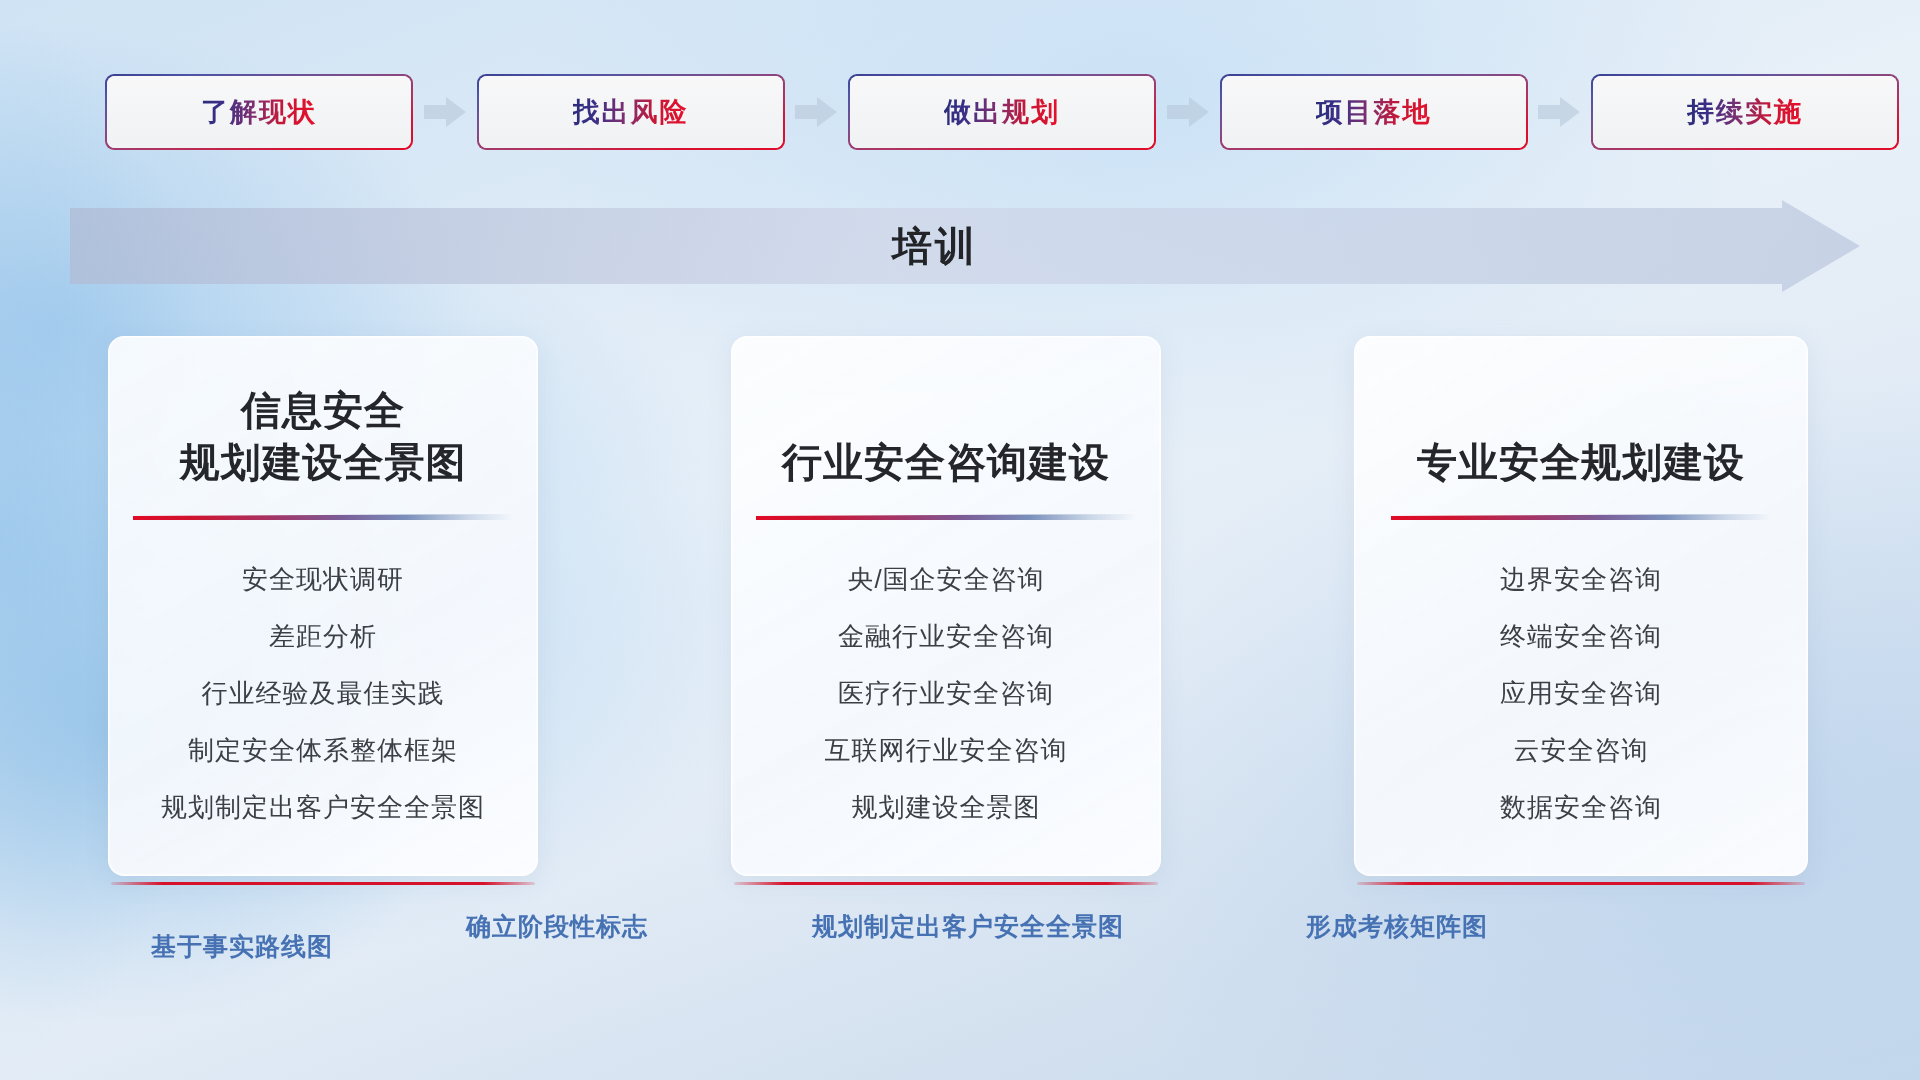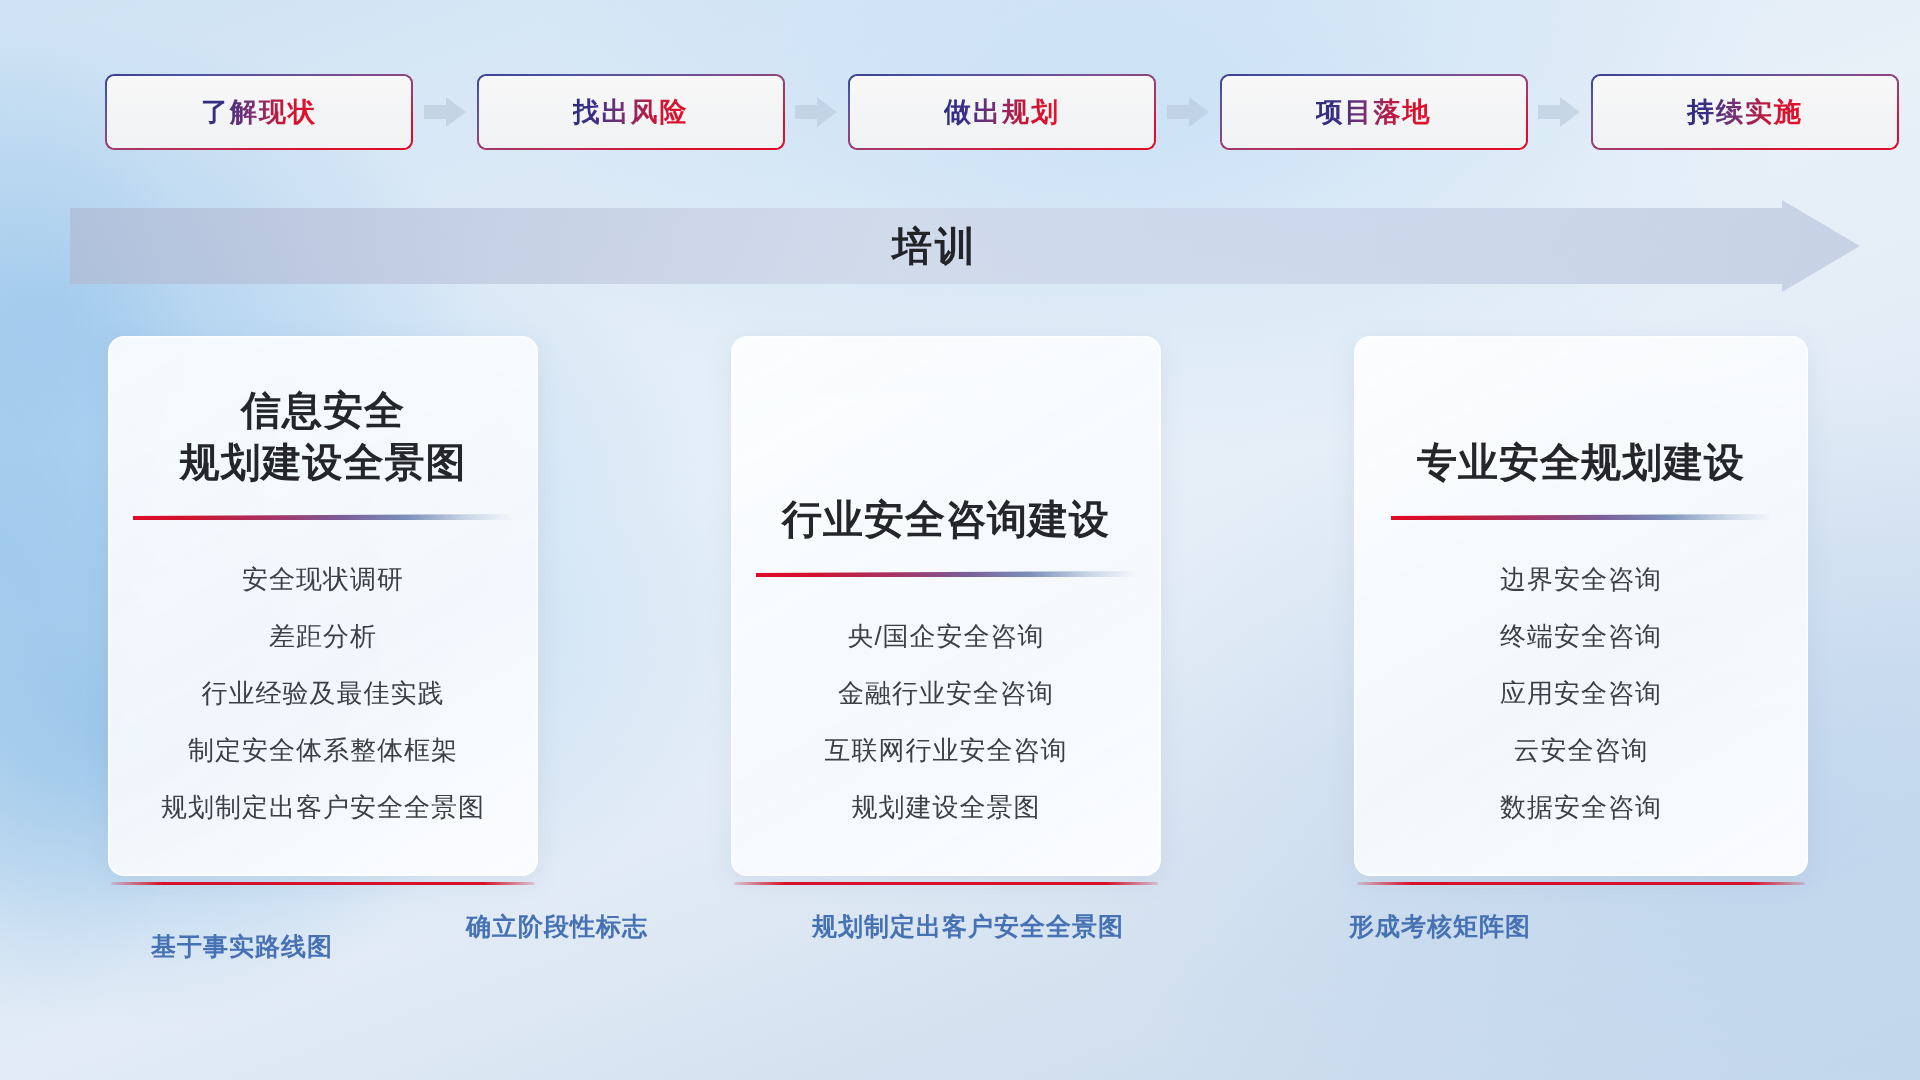--- a/index.html
+++ b/index.html
@@ -306,20 +306,21 @@
     </div>
 
     <div class="card c2">
       <div class="card-title">
         <div>行业安全咨询建设</div>
       </div>
       <div class="card-divider"></div>
       <ul class="card-list">
         <li>央/国企安全咨询</li>
         <li>金融行业安全咨询</li>
+        <li>医疗行业安全咨询</li>
         <li>互联网行业安全咨询</li>
         <li>规划建设全景图</li>
       </ul>
       <div class="card-underline"></div>
     </div>
 
     <div class="card c3">
       <div class="card-title">
         <div>专业安全规划建设</div>
       </div>
@@ -333,16 +334,16 @@
       </ul>
       <div class="card-underline"></div>
     </div>
 
   </div>
 
   <div class="foot-labels">
     <div class="foot-label" style="left:242px;margin-top:20px;">基于事实路线图</div>
     <div class="foot-label" style="left:557px;">确立阶段性标志</div>
     <div class="foot-label" style="left:968px;">规划制定出客户安全全景图</div>
-    <div class="foot-label" style="left:1440px;">形成考核矩阵图</div>
+    <div class="foot-label" style="left:1397px;">形成考核矩阵图</div>
   </div>
 
 </div>
 
 </body></html>

